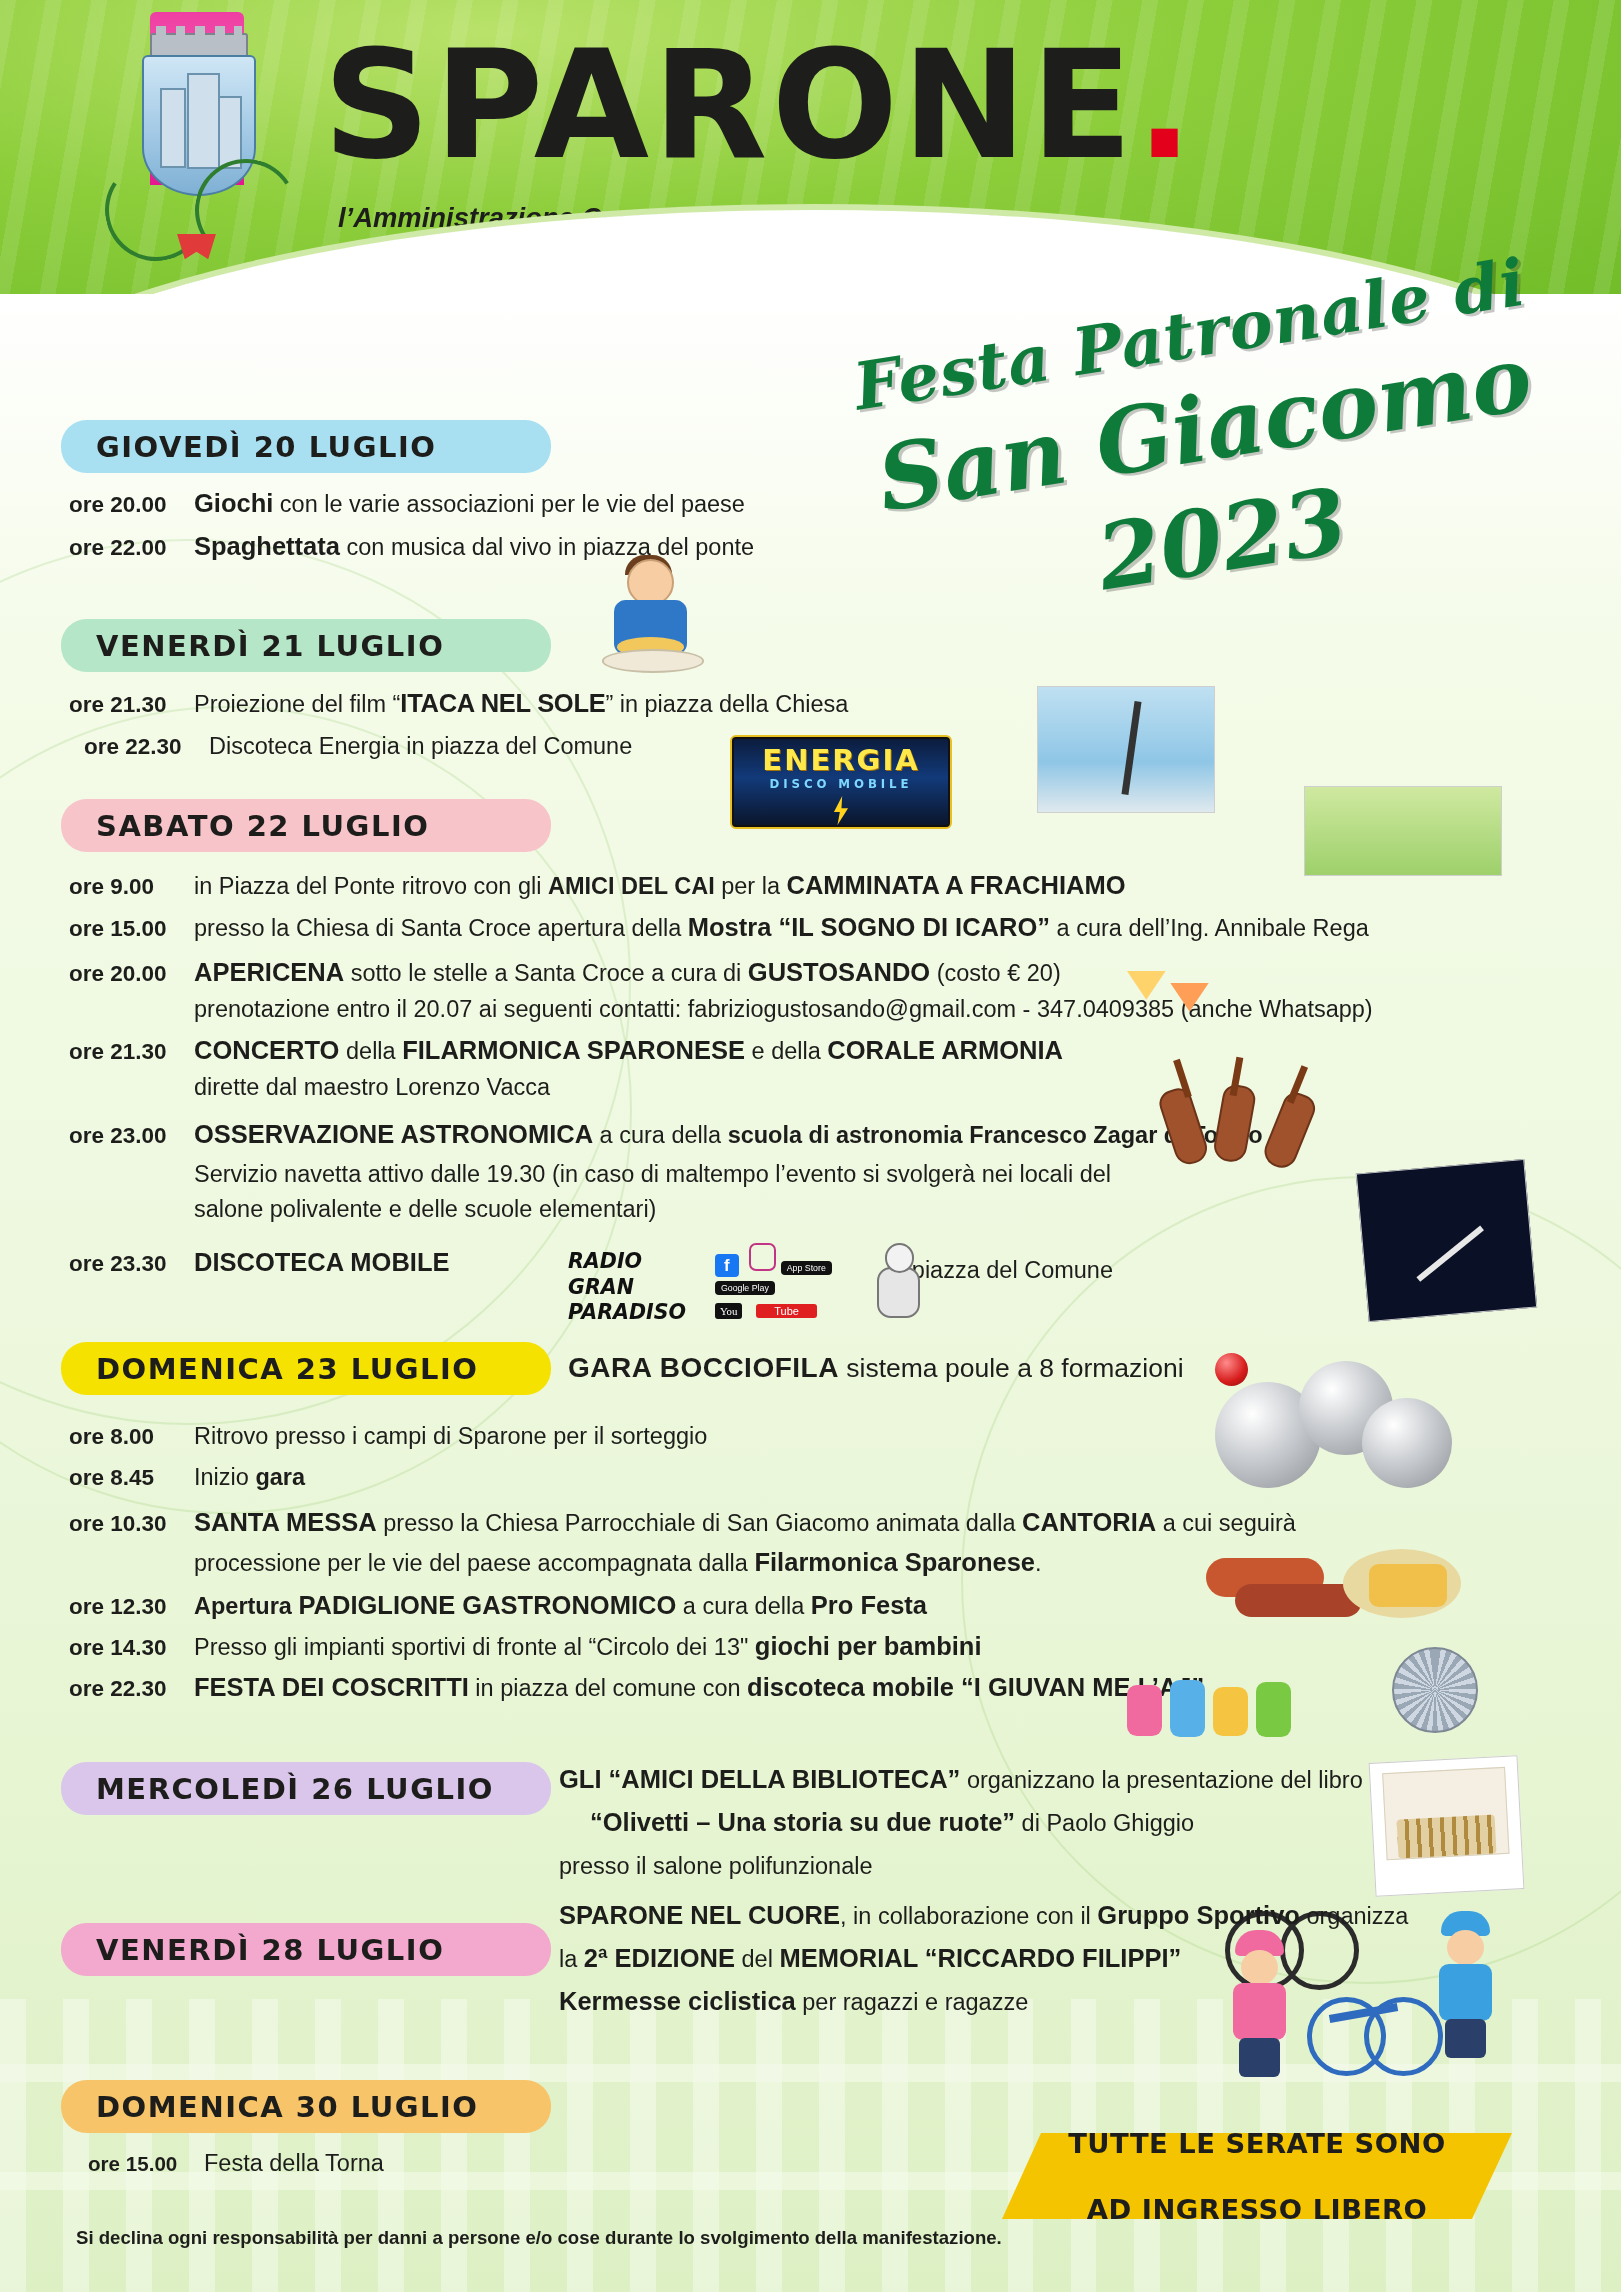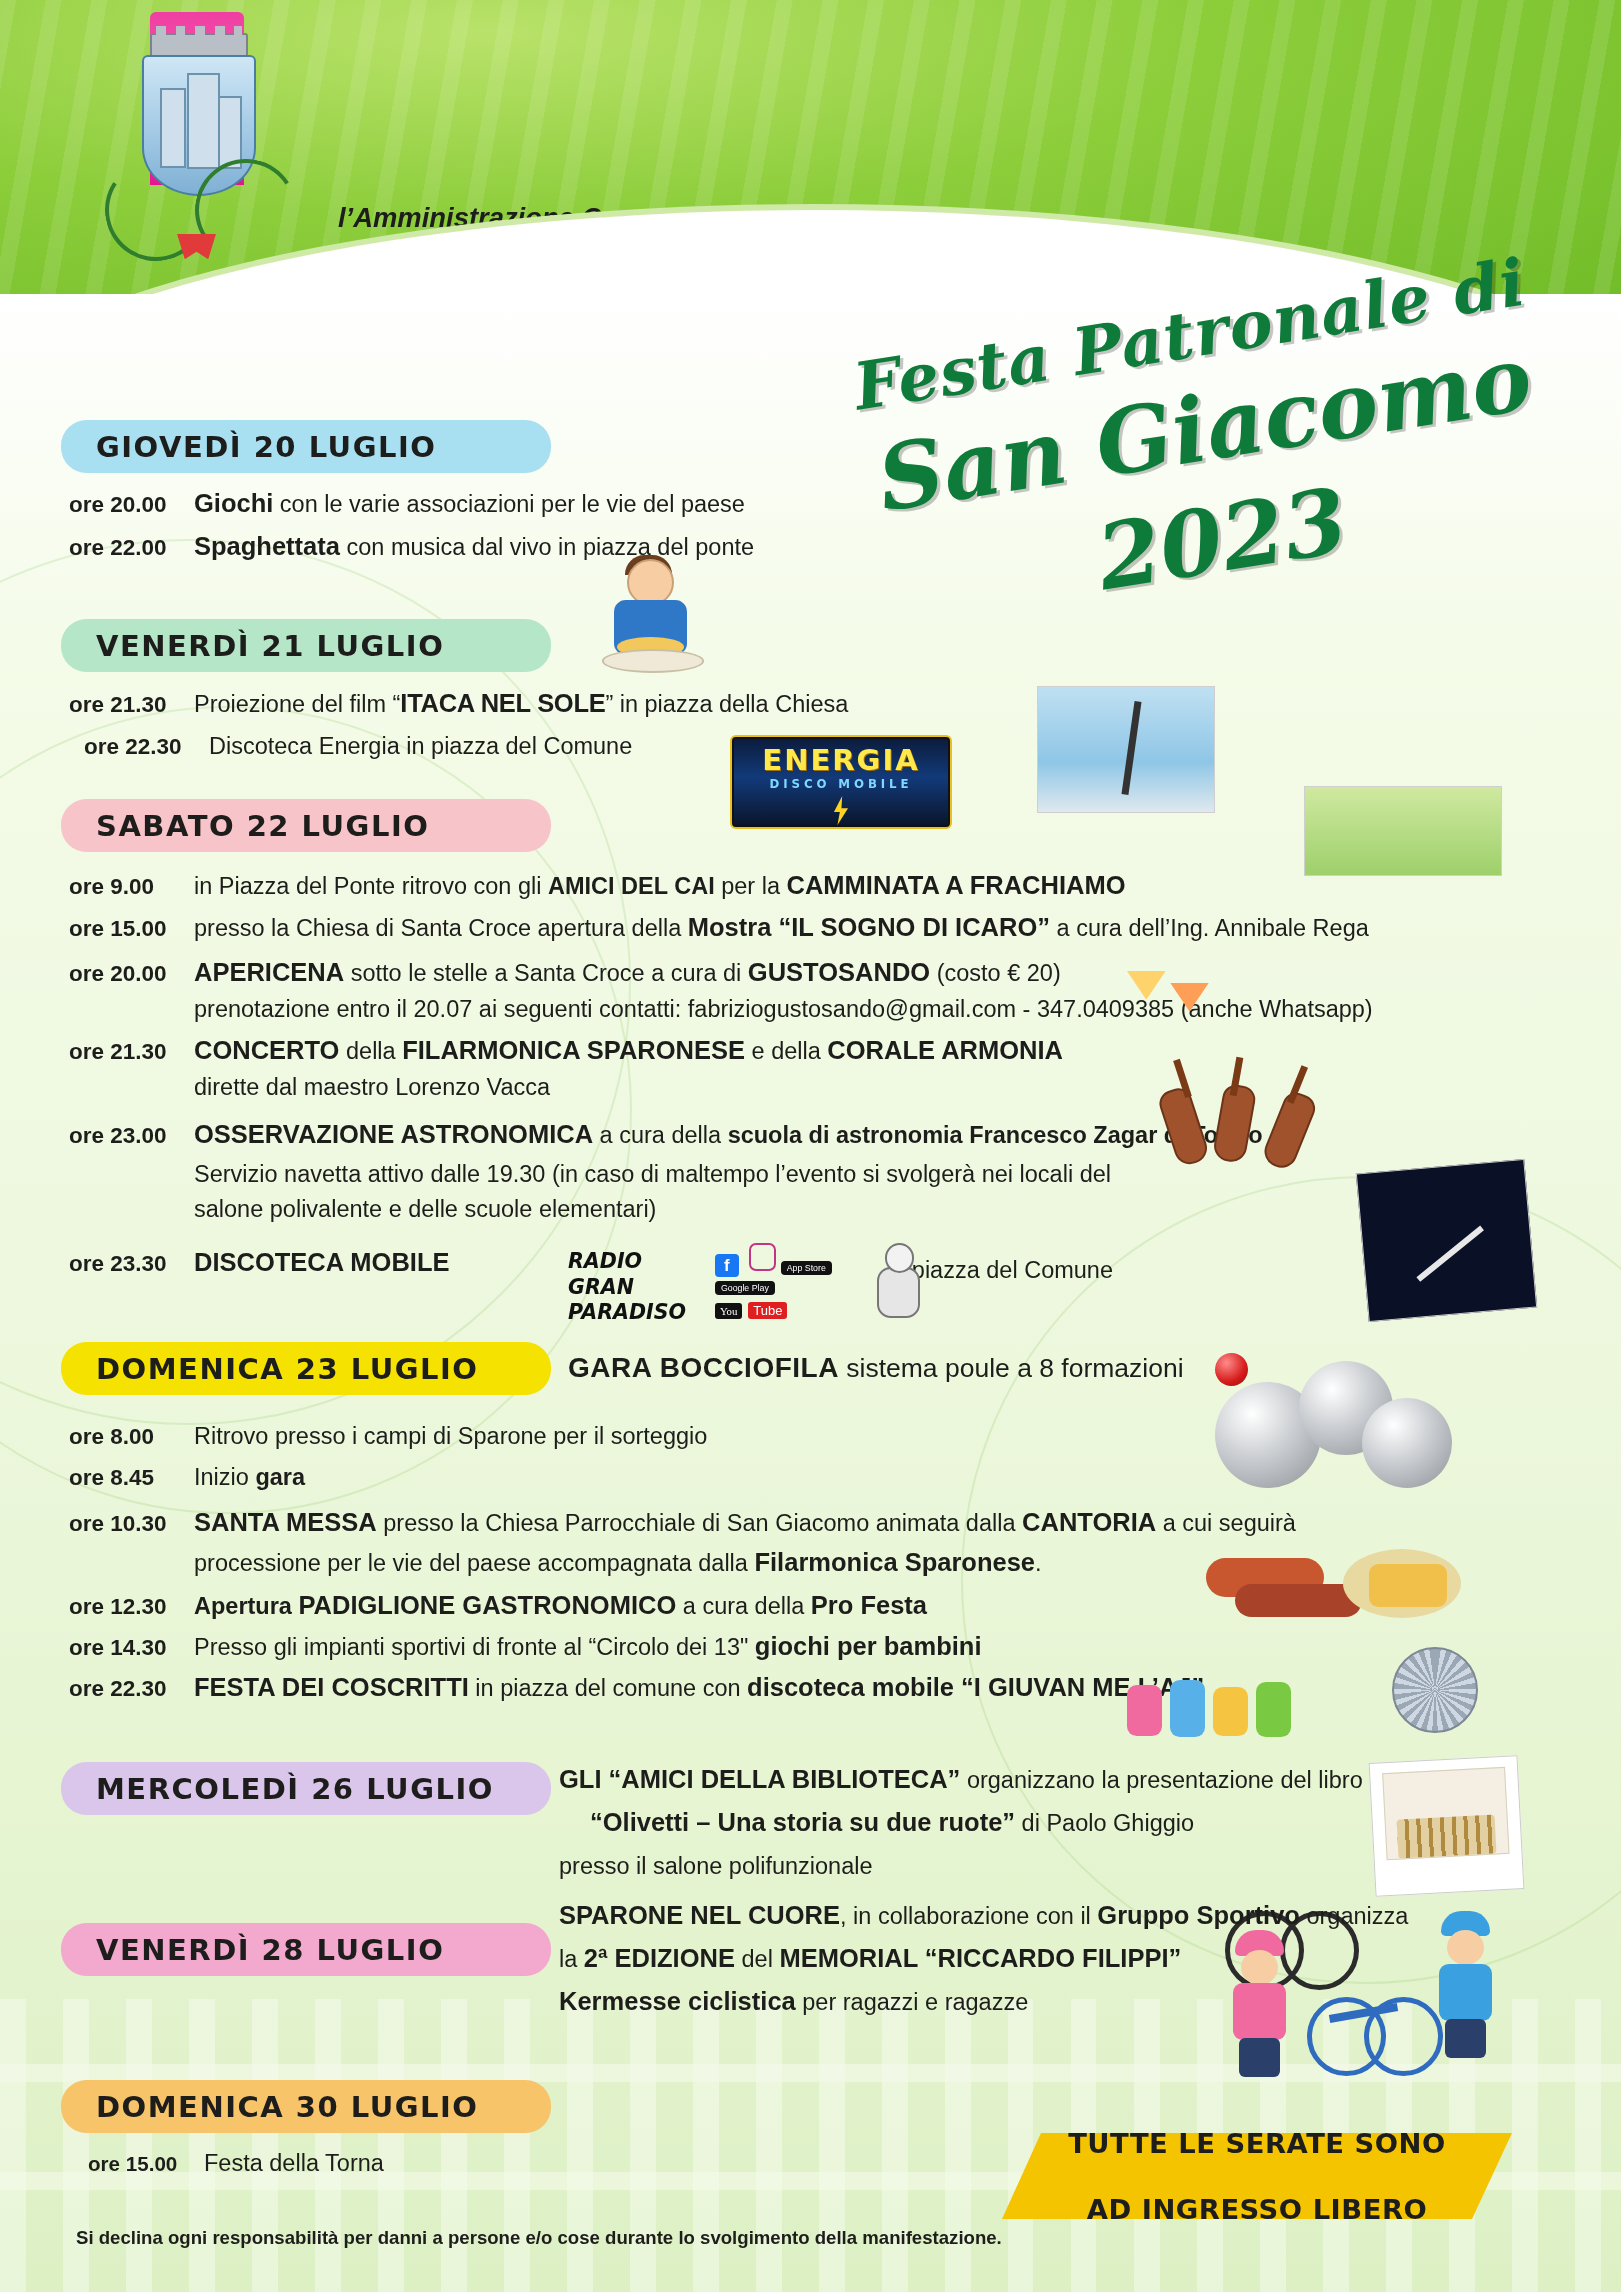--- a/index.html
+++ b/index.html
@@ -160,21 +160,21 @@
   
   #walkers{left:1304px;top:786px;width:196px;height:88px;background:linear-gradient(180deg,#cfe9a0 0%, #9ed06b 100%);} 
   
   #telescope{left:1362px;top:1166px;width:167px;height:147px;background:#0a1026;transform:rotate(-5deg);} 
   #telescope:after{content:"";position:absolute;left:45px;top:84px;width:82px;height:5.9px;background:#e8e8e8;transform:rotate(-34deg);} 
   
   #radio{position:absolute;left:568px;top:1249px;width:314px;height:90px;}
   #radio .rtxt{font-family:"DejaVu Sans", sans-serif;font-weight:bold;font-style:italic;font-size:20.6px;line-height:25.5px;color:#111;}
   #radio .badge{display:inline-block;background:#111;color:#fff;font-size:8.8px;padding:2px 5.9px;border-radius:3.9px;margin-top:2.9px;}
   #radio .yt{display:inline-block;background:#111;color:#fff;font-size:10.8px;padding:2px 4.9px;border-radius:2.9px;font-family:Liberation Serif, serif;}
-  #radio .ytred{background:#e02020;color:#fff;padding:1px 5px;border-radius:2.9px;margin-left:6px;font-size:13px;}
+  #radio .ytred{background:#e02020;color:#fff;padding:1px 18px;border-radius:2.9px;margin-left:14px;font-size:11px;}
   
   #bocce{position:absolute;left:1215px;top:1353px;width:245px;height:147px;}
   .ball{position:absolute;border-radius:50%;background:radial-gradient(circle at 35% 30%, #ffffff 0%, #c9ccd0 45%, #8d9196 100%);}
   .bb1{left:0;top:29px;width:106px;height:106px;}
   .bb2{left:84px;top:7.8px;width:94px;height:94px;}
   .bb3{left:147px;top:45px;width:90px;height:90px;}
   .bred{left:104px;top:116px;width:33px;height:33px;border-radius:50%;background:radial-gradient(circle at 35% 30%, #ff8b8b 0%, #d61b1b 60%, #8d0d0d 100%);}
   
   #food{position:absolute;left:1196px;top:1529px;width:304px;height:118px;}
   .food-el{position:absolute;border-radius:39px;}
@@ -241,20 +241,23 @@
     <div class="crown"></div>
     <div class="crest-shield"></div>
     <div class="tower t1"></div>
     <div class="tower t2"></div>
     <div class="tower t3"></div>
     <div class="laurel laurel-l"></div>
     <div class="laurel laurel-r"></div>
     <div class="ribbon"></div>
   </div>
 
+  <div id="town-title">
+    <span>SPARONE</span><span class="dot">.</span>
+  </div>
   <div id="sub1">l’Amministrazione Comunale in collaborazione con</div>
   <div id="sub2">
     <span></span>
     <span>le Associazioni Sparonesi</span>
     <span class="thin">organizza:</span>
   </div>
 </div>
 
 <div id="bg">
   <div class="bg-swirl s1"></div>

